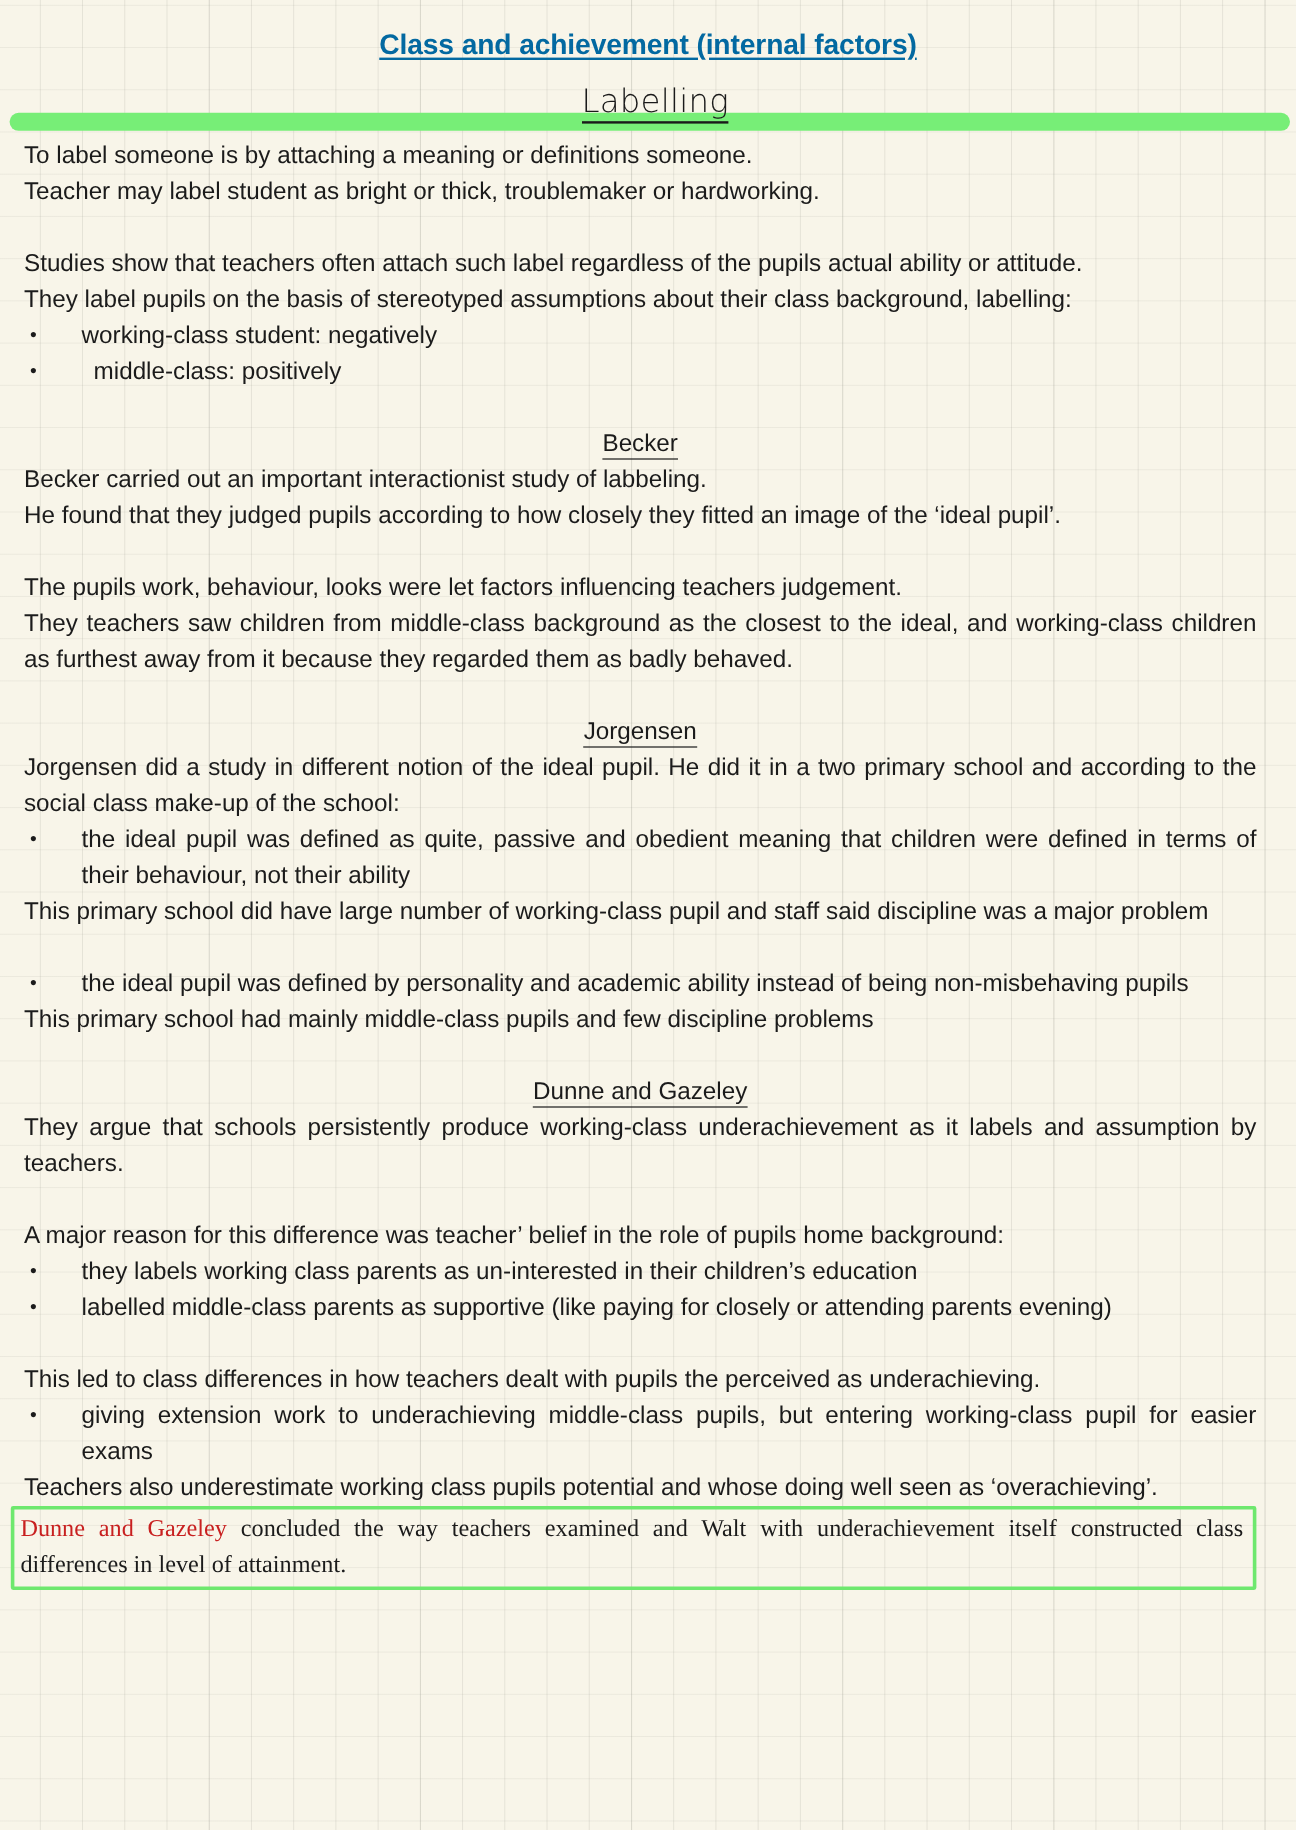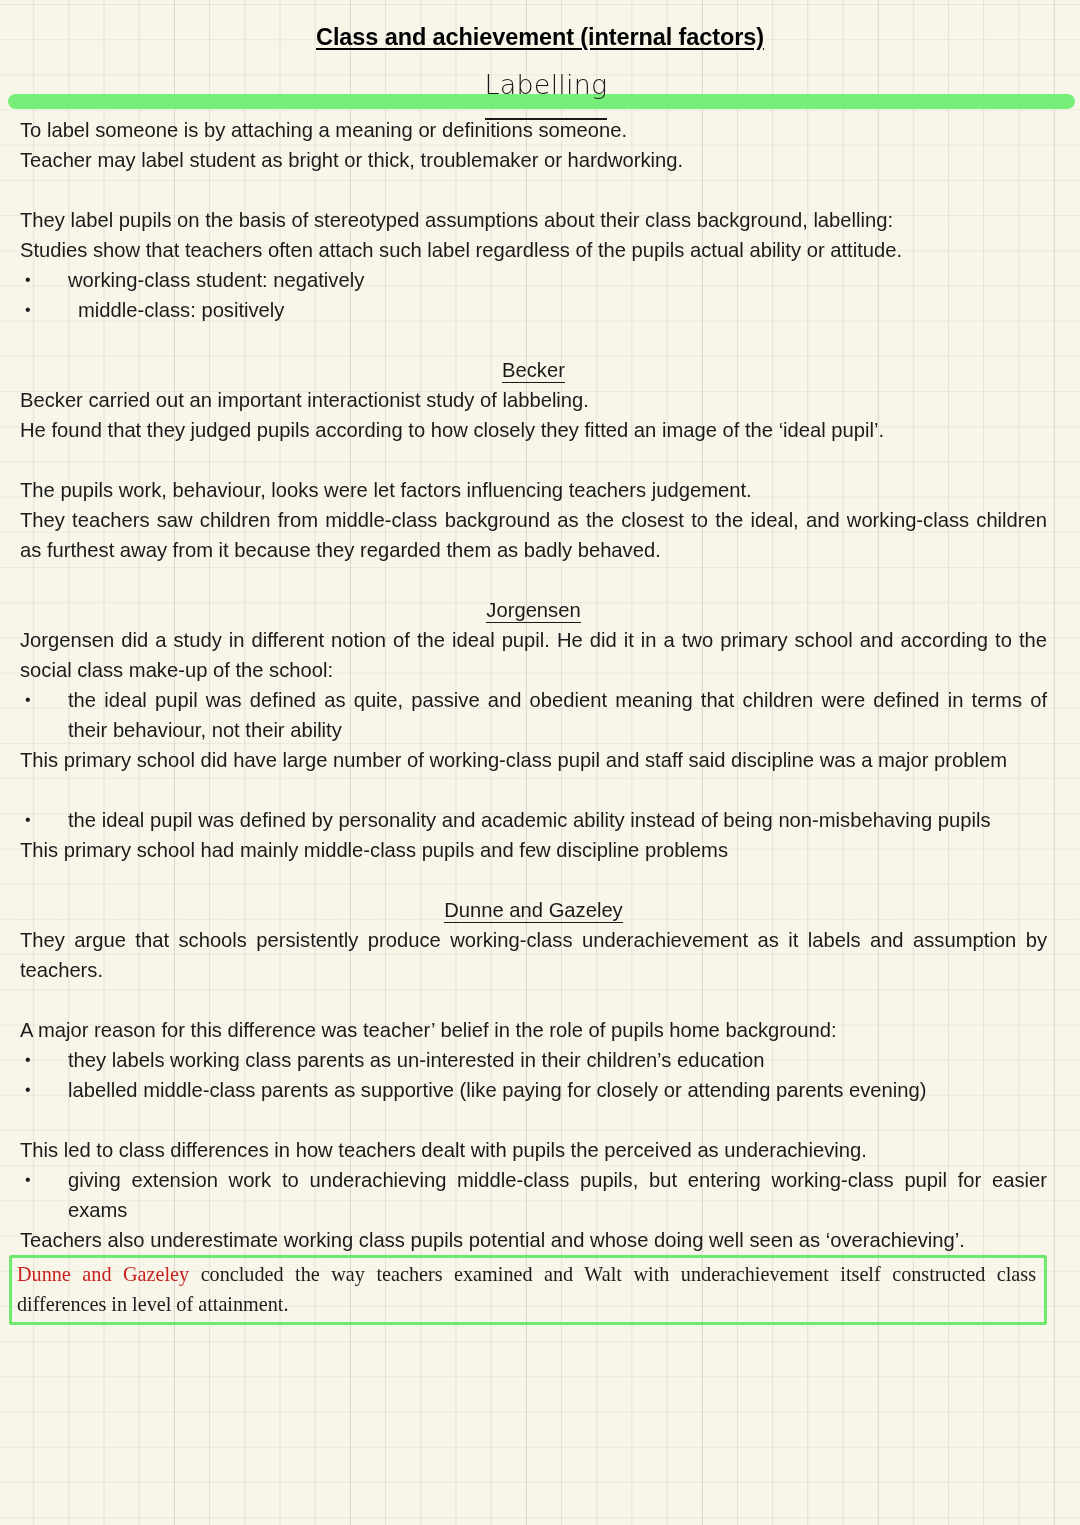--- a/index.html
+++ b/index.html
@@ -39,21 +39,21 @@
     position: relative;
     z-index: 3;
     padding: 0;
   }
 
   
   .doc-title {
     text-align: center;
     font-size: 23.5px;
     font-weight: bold;
-    color: #000000;
+    color: #0369a1;
     text-decoration: underline;
     text-underline-offset: 3px;
     margin: 0;
     padding-top: 24px;
     letter-spacing: -0.1px;
   }
 
   
   .heading-band {
     position: relative;
@@ -77,21 +77,21 @@
     text-align: center;
     font-size: 27px;
     font-family: "DejaVu Sans", sans-serif;
     font-weight: 300;
     color: #1a1a1a;
     z-index: 2;
   }
   .section-heading span {
     display: inline-block;
     border-bottom: 2px solid #1a1a1a;
-    padding-bottom: 18px;
+    padding-bottom: 1px;
     letter-spacing: 0.2px;
     margin-left: 12px;
   }
 
   
   .body {
     padding: 0 33px 0 20px;
   }
   p.line {
     margin: 0;
@@ -175,22 +175,22 @@
     <div class="section-heading"><span>Labelling</span></div>
   </div>
 
   <div class="body">
 
     <p class="line nojust">To label someone is by attaching a meaning or definitions someone.</p>
     <p class="line nojust">Teacher may label student as bright or thick, troublemaker or hardworking.</p>
 
     <div class="gap"></div>
 
+    <p class="line">Studies show that teachers often attach such label regardless of the pupils actual ability or attitude.</p>
     <p class="line">They label pupils on the basis of stereotyped assumptions about their class background, labelling:</p>
-    <p class="line">Studies show that teachers often attach such label regardless of the pupils actual ability or attitude.</p>
 
     <p class="bullet nojust"><span class="dot">•</span><span>working-class student: negatively</span></p>
     <p class="bullet nojust indent2"><span class="dot">•</span><span>middle-class: positively</span></p>
 
     <div class="gap"></div>
 
     <p class="sub-heading"><span>Becker</span></p>
     <p class="line nojust">Becker carried out an important interactionist study of labbeling.</p>
     <p class="line">He found that they judged pupils according to how closely they fitted an image of the ‘ideal pupil’.</p>
 

